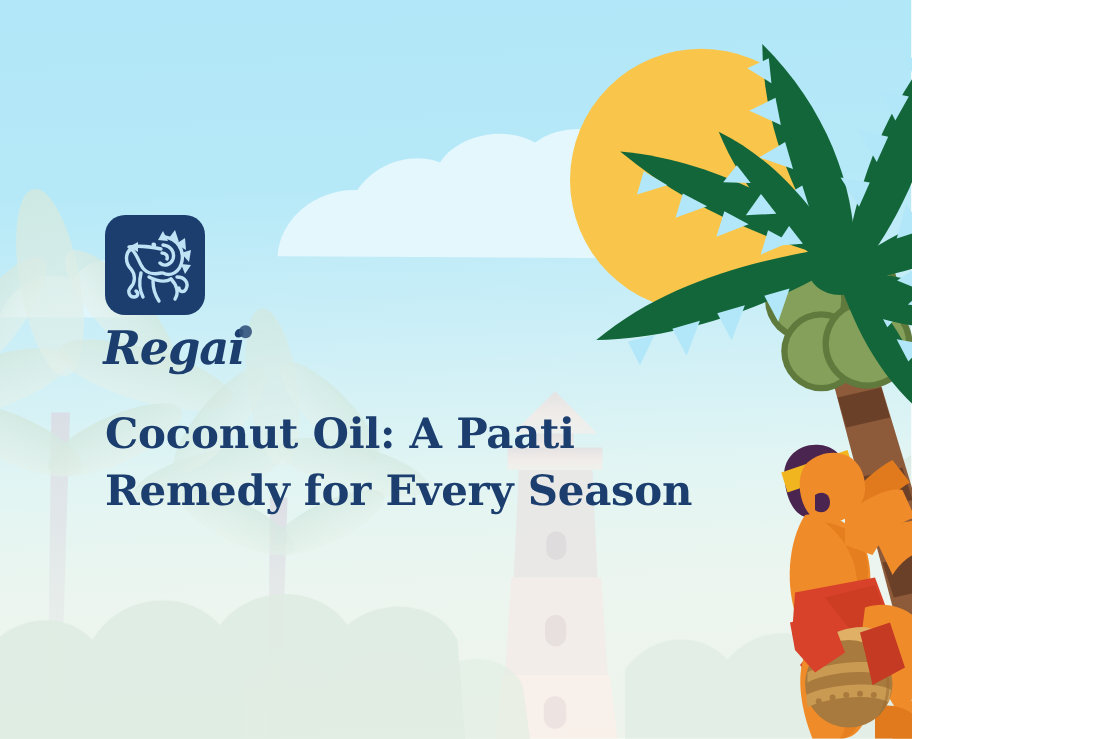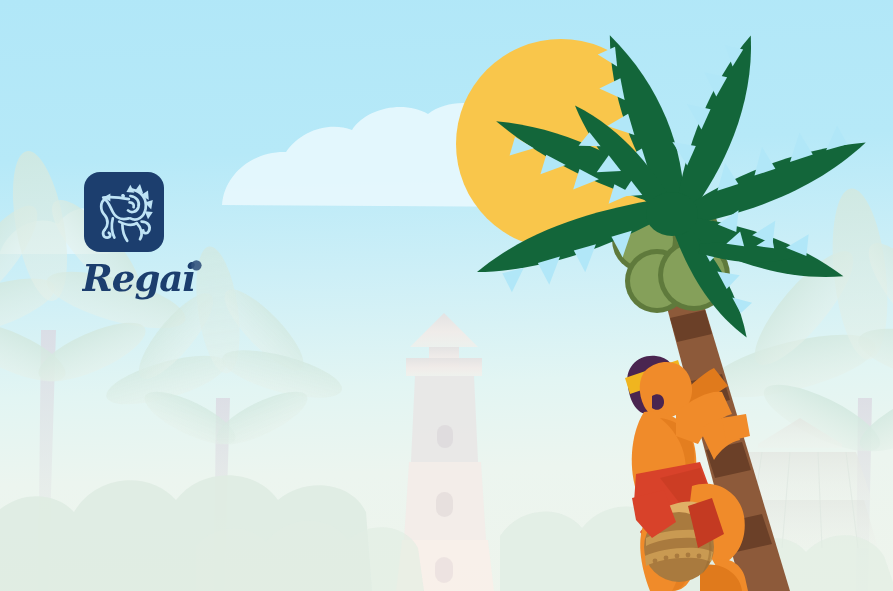--- a/index.html
+++ b/index.html
@@ -2,21 +2,21 @@
 <html><head>
 <meta charset="utf-8">
 <style>
   html, body {
     margin: 0;
     padding: 0;
     background: #ffffff;
   }
   #banner {
     position: relative;
-    width: 893px;
+    width: 729px;
     height: 591px;
     overflow: hidden;
     font-family: "Liberation Serif", "DejaVu Serif", serif;
     background: linear-gradient(178deg,
         #b1e7f8 0%,
         #b6e9f8 26%,
         #cdeff7 46%,
         #e2f5f3 64%,
         #ecf5ef 78%,
         #eef4ec 100%);
@@ -222,20 +222,22 @@
         </g>
       </svg>
 
       <svg id="wordmark" viewBox="0 0 200 70">
         <text x="0" y="54" font-family="'DejaVu Serif','Liberation Serif',serif" font-size="57" font-weight="700" font-style="italic" letter-spacing="-1.5" fill="#1c3e6e">Regai</text>
 
         <circle cx="176" cy="14" r="8" fill="#33537d" opacity="0.9"></circle>
       </svg>
     </div>
 
+    <h1 id="headline">Coconut Oil: A Paati
+Remedy for Every Season</h1>
   </div>
 
   <svg class="layer" viewBox="0 0 893 591" preserveAspectRatio="none" style="z-index:50">
 
     <g>
       <path d="M665 300 L700 292 L790 591 L742 591 Z" fill="#8d5a3a"></path>
 
       <path d="M670 318 L705 310 L712 334 L677 342 Z" fill="#6b4028"></path>
       <path d="M687 382 L722 374 L730 400 L695 408 Z" fill="#6b4028"></path>
       <path d="M706 450 L742 442 L751 470 L715 478 Z" fill="#6b4028"></path>

